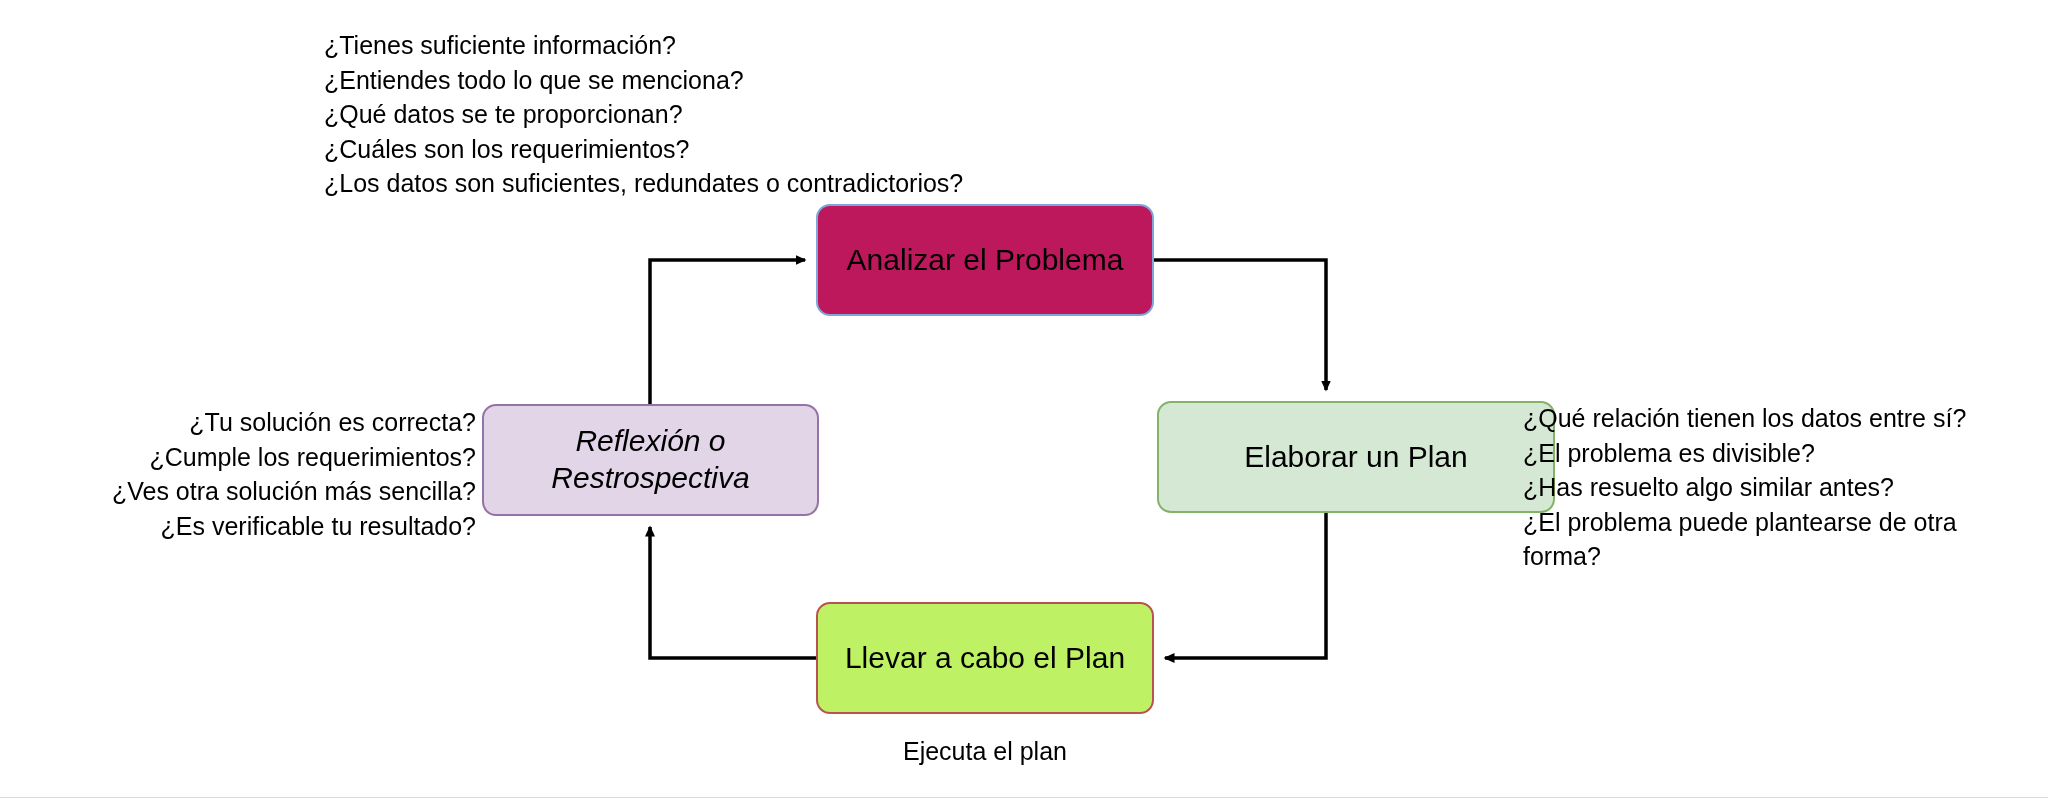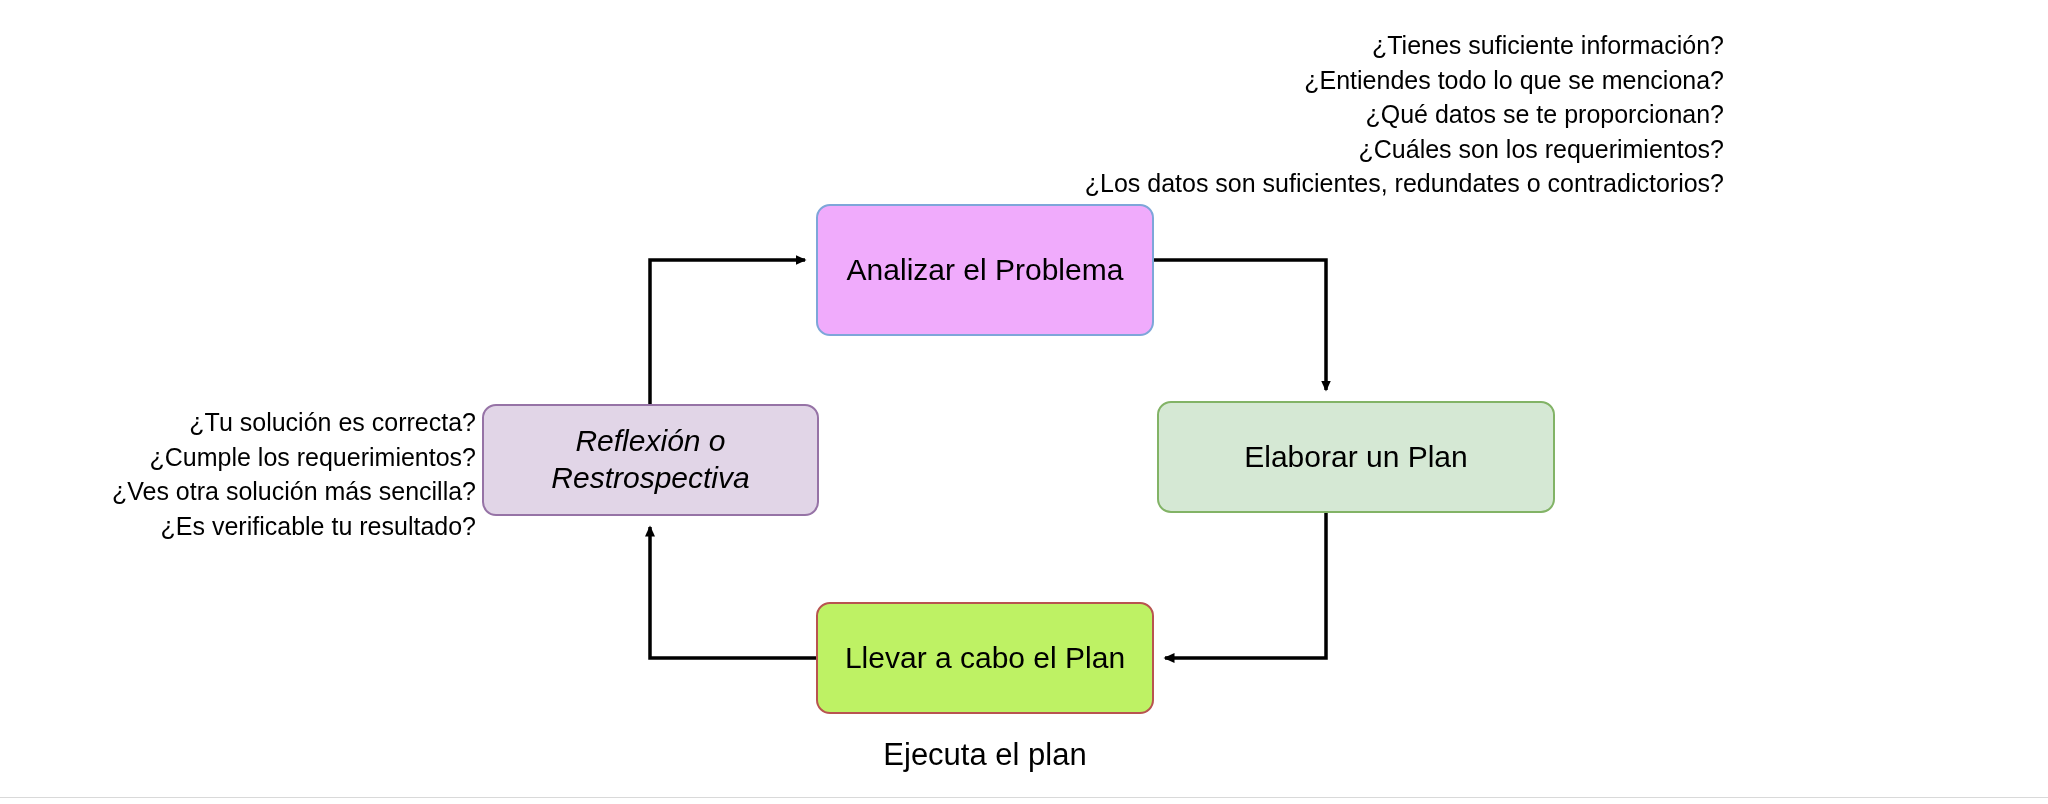--- a/index.html
+++ b/index.html
@@ -34,22 +34,22 @@
     border-radius: 14px;
     display: flex;
     align-items: center;
     justify-content: center;
     text-align: center;
     font-size: 30px;
     line-height: 1.22;
     white-space: pre-line;
   }
   .node-analizar {
-    left: 816px; top: 204px; width: 338px; height: 132px;
-    background: #f0abfc; border-color: #7ea6d9;
+    left: 816px; top: 204px; width: 338px; height: 112px;
+    background: #be185d; border-color: #7ea6d9;
   }
   .node-plan {
     left: 1157px; top: 401px; width: 398px; height: 112px;
     background: #d5e8d4; border-color: #82b366;
   }
   .node-llevar {
     left: 816px; top: 602px; width: 338px; height: 112px;
     background: #bef264; border-color: #b85450;
   }
   .node-reflexion {
@@ -58,35 +58,35 @@
   }
   .annot {
     position: absolute;
     font-size: 25px;
     line-height: 1.38;
     white-space: pre-line;
     color: #000000;
   }
   .annot-top {
     left: 324px; top: 28px; width: 1400px;
-    text-align: right;
+    text-align: left;
   }
   .annot-right {
     left: 1523px; top: 401px; width: 505px;
     text-align: left;
   }
   .annot-left {
     left: 36px; top: 405px; width: 440px;
     text-align: right;
   }
   .caption-bottom {
     position: absolute;
     left: 816px; top: 737px; width: 338px;
     text-align: center;
-    font-size: 31px;
+    font-size: 25px;
     color: #000000;
   }
   .page-rule {
     position: absolute;
     left: 0; top: 797px;
     width: 2048px; height: 1px;
     background: #d9d9d9;
   }
 </style>
 </head>
@@ -118,20 +118,24 @@
 
   <div class="node node-analizar">Analizar el Problema</div>
 
   <div class="node node-plan">Elaborar un Plan</div>
 
   <div class="node node-llevar">Llevar a cabo el Plan</div>
 
   <div class="node node-reflexion">Reflexión o
 Restrospectiva</div>
 
+  <div class="annot annot-right">¿Qué relación tienen los datos entre sí?
+¿El problema es divisible?
+¿Has resuelto algo similar antes?
+¿El problema puede plantearse de otra forma?</div>
 
   <div class="annot annot-left">¿Tu solución es correcta?
 ¿Cumple los requerimientos?
 ¿Ves otra solución más sencilla?
 ¿Es verificable tu resultado?</div>
 
   <div class="caption-bottom">Ejecuta el plan</div>
 
   <div class="page-rule"></div>
 

